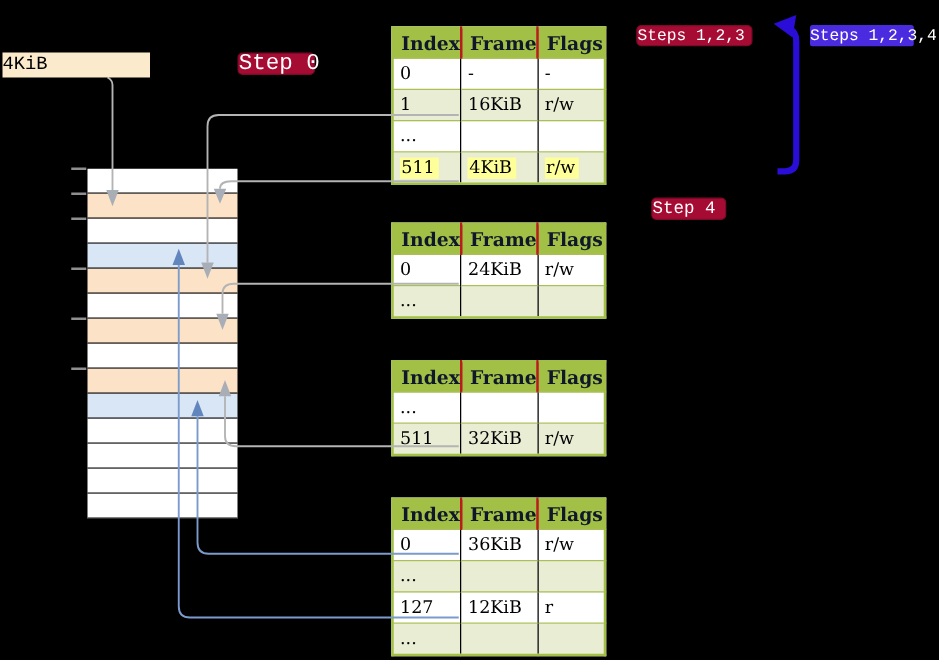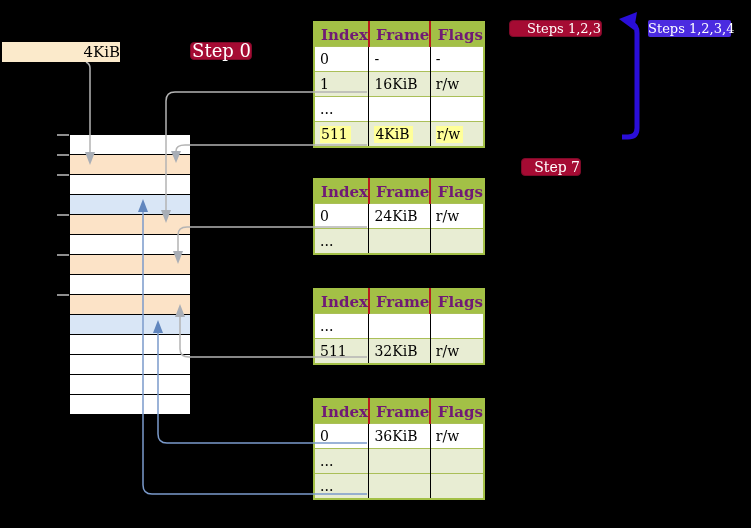--- a/index.html
+++ b/index.html
@@ -1,35 +1,35 @@
 <!DOCTYPE html>
 <html><head>
 <meta charset="utf-8">
 <style>
   html,body{margin:0;padding:0;background:#000;}
   body{width:751px;height:528px;position:relative;overflow:hidden;
        font-family:"DejaVu Serif","Liberation Serif",serif;}
   #stage{position:absolute;left:0;top:0;width:751px;height:528px;}
 
   
-  .label{position:absolute;box-sizing:border-box;text-align:right;z-index:6;white-space:nowrap;}
+  .label{position:absolute;box-sizing:border-box;text-align:left;z-index:6;white-space:nowrap;font-family:Liberation Mono, monospace;}
   .red{background:var(--crimson);color:#fff;border-radius:4px;border:1px solid #7c0a28;}
   .violet{background:var(--violet);color:#fff;border-radius:2px;}
   .cream{background:var(--cream);color:#000;}
   #lbl-size{left:2px;top:42px;width:118px;height:20px;font-size:15px;line-height:20px;}
   #lbl-step0{left:190px;top:42px;width:62px;height:18px;font-size:18px;line-height:16px;}
   #lbl-steps123{left:509px;top:20px;width:93px;height:17px;font-size:13px;line-height:15px;}
   #lbl-steps1234{left:648px;top:20px;width:83px;height:17px;font-size:13px;line-height:17px;}
   #lbl-step4{left:521px;top:158px;width:60px;height:18px;font-size:14px;line-height:16px;}
 
   
   .ptable{position:absolute;left:313px;z-index:2;}
   .ptable table{border-collapse:collapse;background:#fff;border:2px solid var(--table-border);}
-  .ptable th{background:var(--header-green);color:#701a75;font-weight:bold;font-size:15px;
-             text-align:center;padding:0 0 0 6px;height:23px;}
+  .ptable th{background:var(--header-green);color:#0f172a;font-weight:bold;font-size:15px;
+             text-align:left;padding:0 0 0 6px;height:23px;}
   .ptable th + th{border-left:2px solid #b91c1c;}
   .ptable td{font-size:14px;color:#000;padding:0 0 0 5px;height:24px;text-align:left;}
   .ptable td + td{border-left:1px solid #000;}
   .ptable tbody tr{border-top:1px solid #aabf58;}
   .ptable tr.shaded td{background:var(--shade-green);}
   .ptable mark{background:var(--highlight-yellow);color:#000;padding:0 3px 1px 1px;}
   #table-0{top:21px;} #table-1{top:178px;} #table-2{top:288px;} #table-3{top:398px;}
 
   
   #memcol{position:absolute;left:70px;top:135px;width:120px;z-index:1;}
@@ -50,21 +50,21 @@
 </style>
 </head>
 <body style="--crimson: #a50b33; --violet: #4b2be0; --arrow-blue: #2a0ed8; --header-green: #a3c046; --table-border: #a3c046; --shade-green: #e8edd3; --highlight-yellow: #ffff99; --cream: #fbeacb; --peach: #fce3c7; --light-blue: #d9e6f6; --gray-line: #b4b4b4; --gray-head: #a9aeb6; --blue-line: #7b9bcc; --blue-head: #6186be;">
 
 <div id="stage">
 
   <div class="label cream" id="lbl-size">4KiB</div>
   <div class="label red" id="lbl-step0">Step 0</div>
   <div class="label red" id="lbl-steps123">Steps 1,2,3</div>
   <div class="label violet" id="lbl-steps1234">Steps 1,2,3,4</div>
-  <div class="label red" id="lbl-step4">Step 7</div>
+  <div class="label red" id="lbl-step4">Step 4</div>
 
   <div id="memcol">
       <div class="mrow white"></div>
       <div class="mrow peach"></div>
       <div class="mrow white"></div>
       <div class="mrow blue"></div>
       <div class="mrow peach"></div>
       <div class="mrow white"></div>
       <div class="mrow peach"></div>
       <div class="mrow white"></div>
@@ -187,20 +187,25 @@
         <tbody>
           <tr>
             <td>0</td>
             <td>36KiB</td>
             <td>r/w</td>
           </tr>
           <tr class="shaded">
             <td>...</td>
             <td></td>
             <td></td>
+          </tr>
+          <tr>
+            <td>127</td>
+            <td>12KiB</td>
+            <td>r</td>
           </tr>
           <tr class="shaded">
             <td>...</td>
             <td></td>
             <td></td>
           </tr>
         </tbody>
       </table>
     </div>
 

